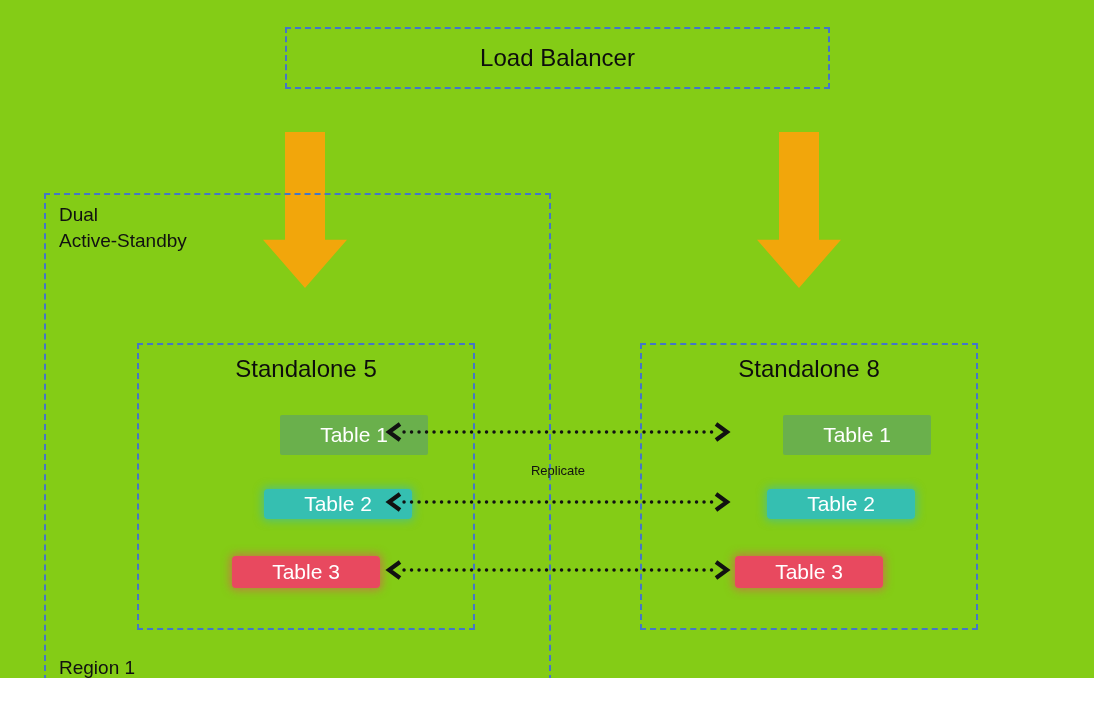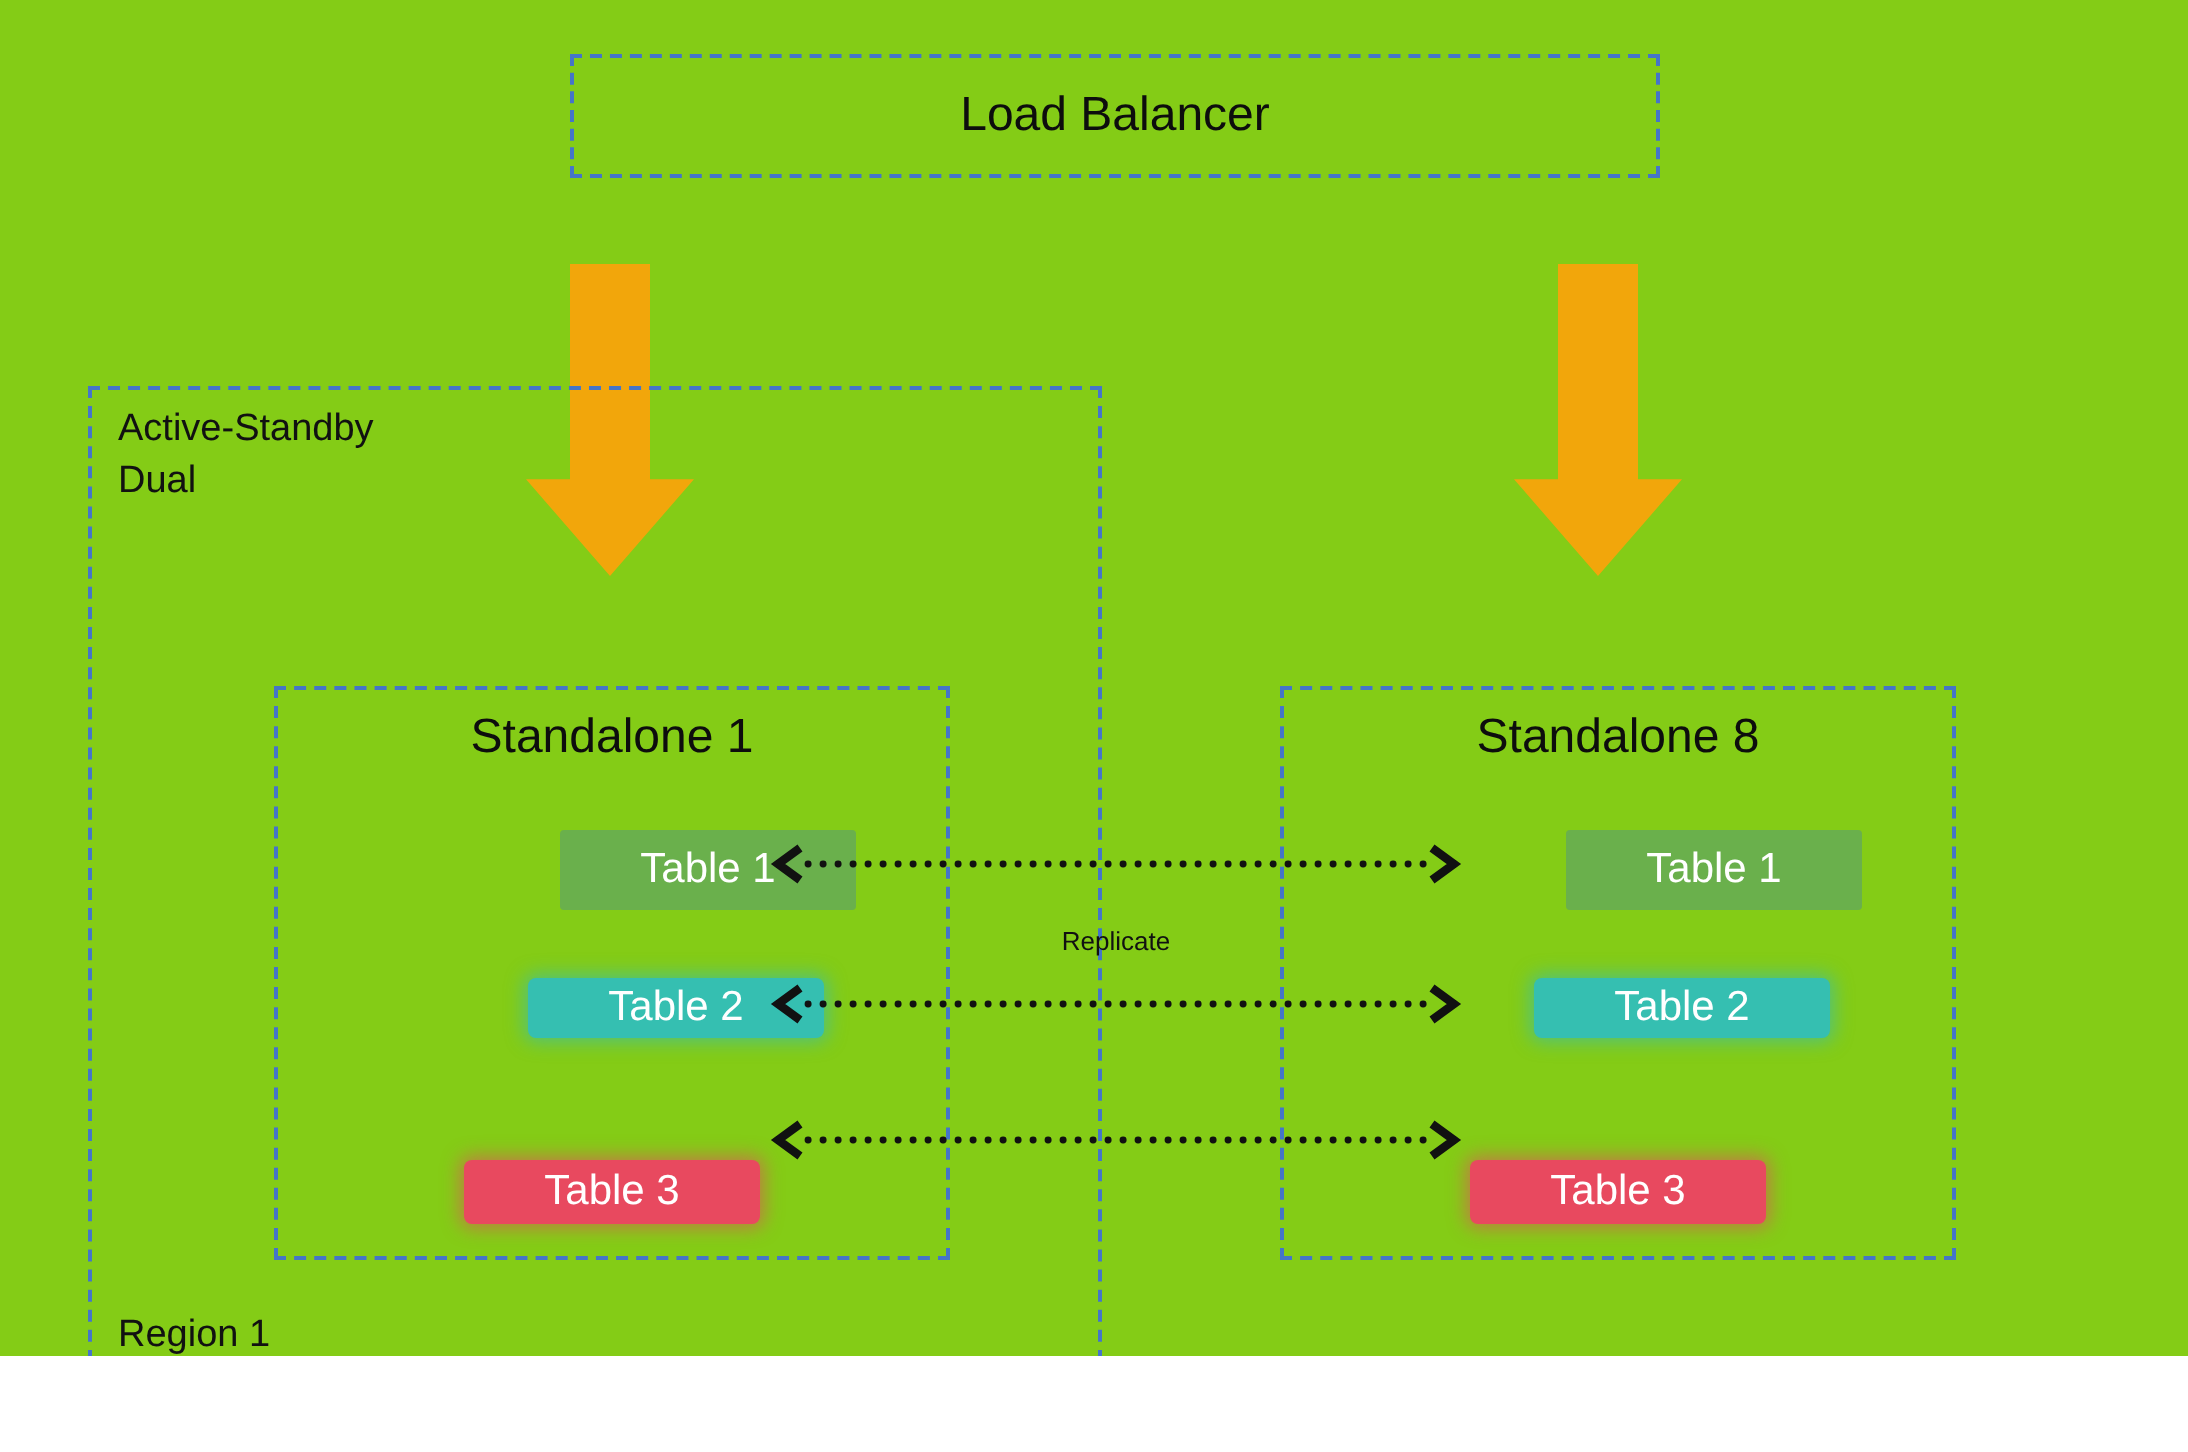--- a/index.html
+++ b/index.html
@@ -45,21 +45,21 @@
     position:absolute;left:50%;transform:translateX(-50%);
     width:148px;
     display:flex;align-items:center;justify-content:center;
     color:#ffffff;font-size:21px;
     border-radius:2px;
   }
   .chip.t1{top:70px;height:40px;background:#6AB04C;margin-left:48px;}
   .chip.t2{top:144px;height:30px;background:#35BFB1;
     box-shadow:0 0 9px 2px rgba(53,191,177,0.65);border-radius:4px;margin-left:32px;}
   .chip.t3{top:211px;height:32px;background:#E8495F;
-    box-shadow:0 0 9px 2px rgba(232,73,95,0.6);border-radius:4px;margin-top:24px;}
+    box-shadow:0 0 9px 2px rgba(232,73,95,0.6);border-radius:4px;}
   
   .down-arrow{
     position:absolute;width:84px;height:156px;
     background:#F2A60B;
     clip-path:polygon(26.2% 0,73.8% 0,73.8% 69%,100% 69%,50% 100%,0 69%,26.2% 69%);
     filter:drop-shadow(0 0 1.5px #ffffff) drop-shadow(0 0 5px rgba(255,203,80,0.85));
   }
   .arrow-left{left:263px;top:132px;}
   .arrow-right{left:757px;top:132px;}
   
@@ -79,29 +79,29 @@
 
   <div class="dashed-box lb">
     <span>Load Balancer</span>
   </div>
 
   <div class="down-arrow arrow-left"></div>
   <div class="down-arrow arrow-right"></div>
 
   <div class="dashed-box region1">
     <div class="corner-label">
+      <div>Dual</div>
       <div>Active-Standby</div>
-      <div>Dual</div>
     </div>
     <div class="region-label">Region 1</div>
   </div>
 
 
   <div class="dashed-box standalone1">
-    <div class="standalone-title">Standalone 1</div>
+    <div class="standalone-title">Standalone 5</div>
     <div class="chip t1">
       <span>Table 1</span>
     </div>
     <div class="chip t2">
       <span>Table 2</span>
     </div>
     <div class="chip t3">
       <span>Table 3</span>
     </div>
   </div>

